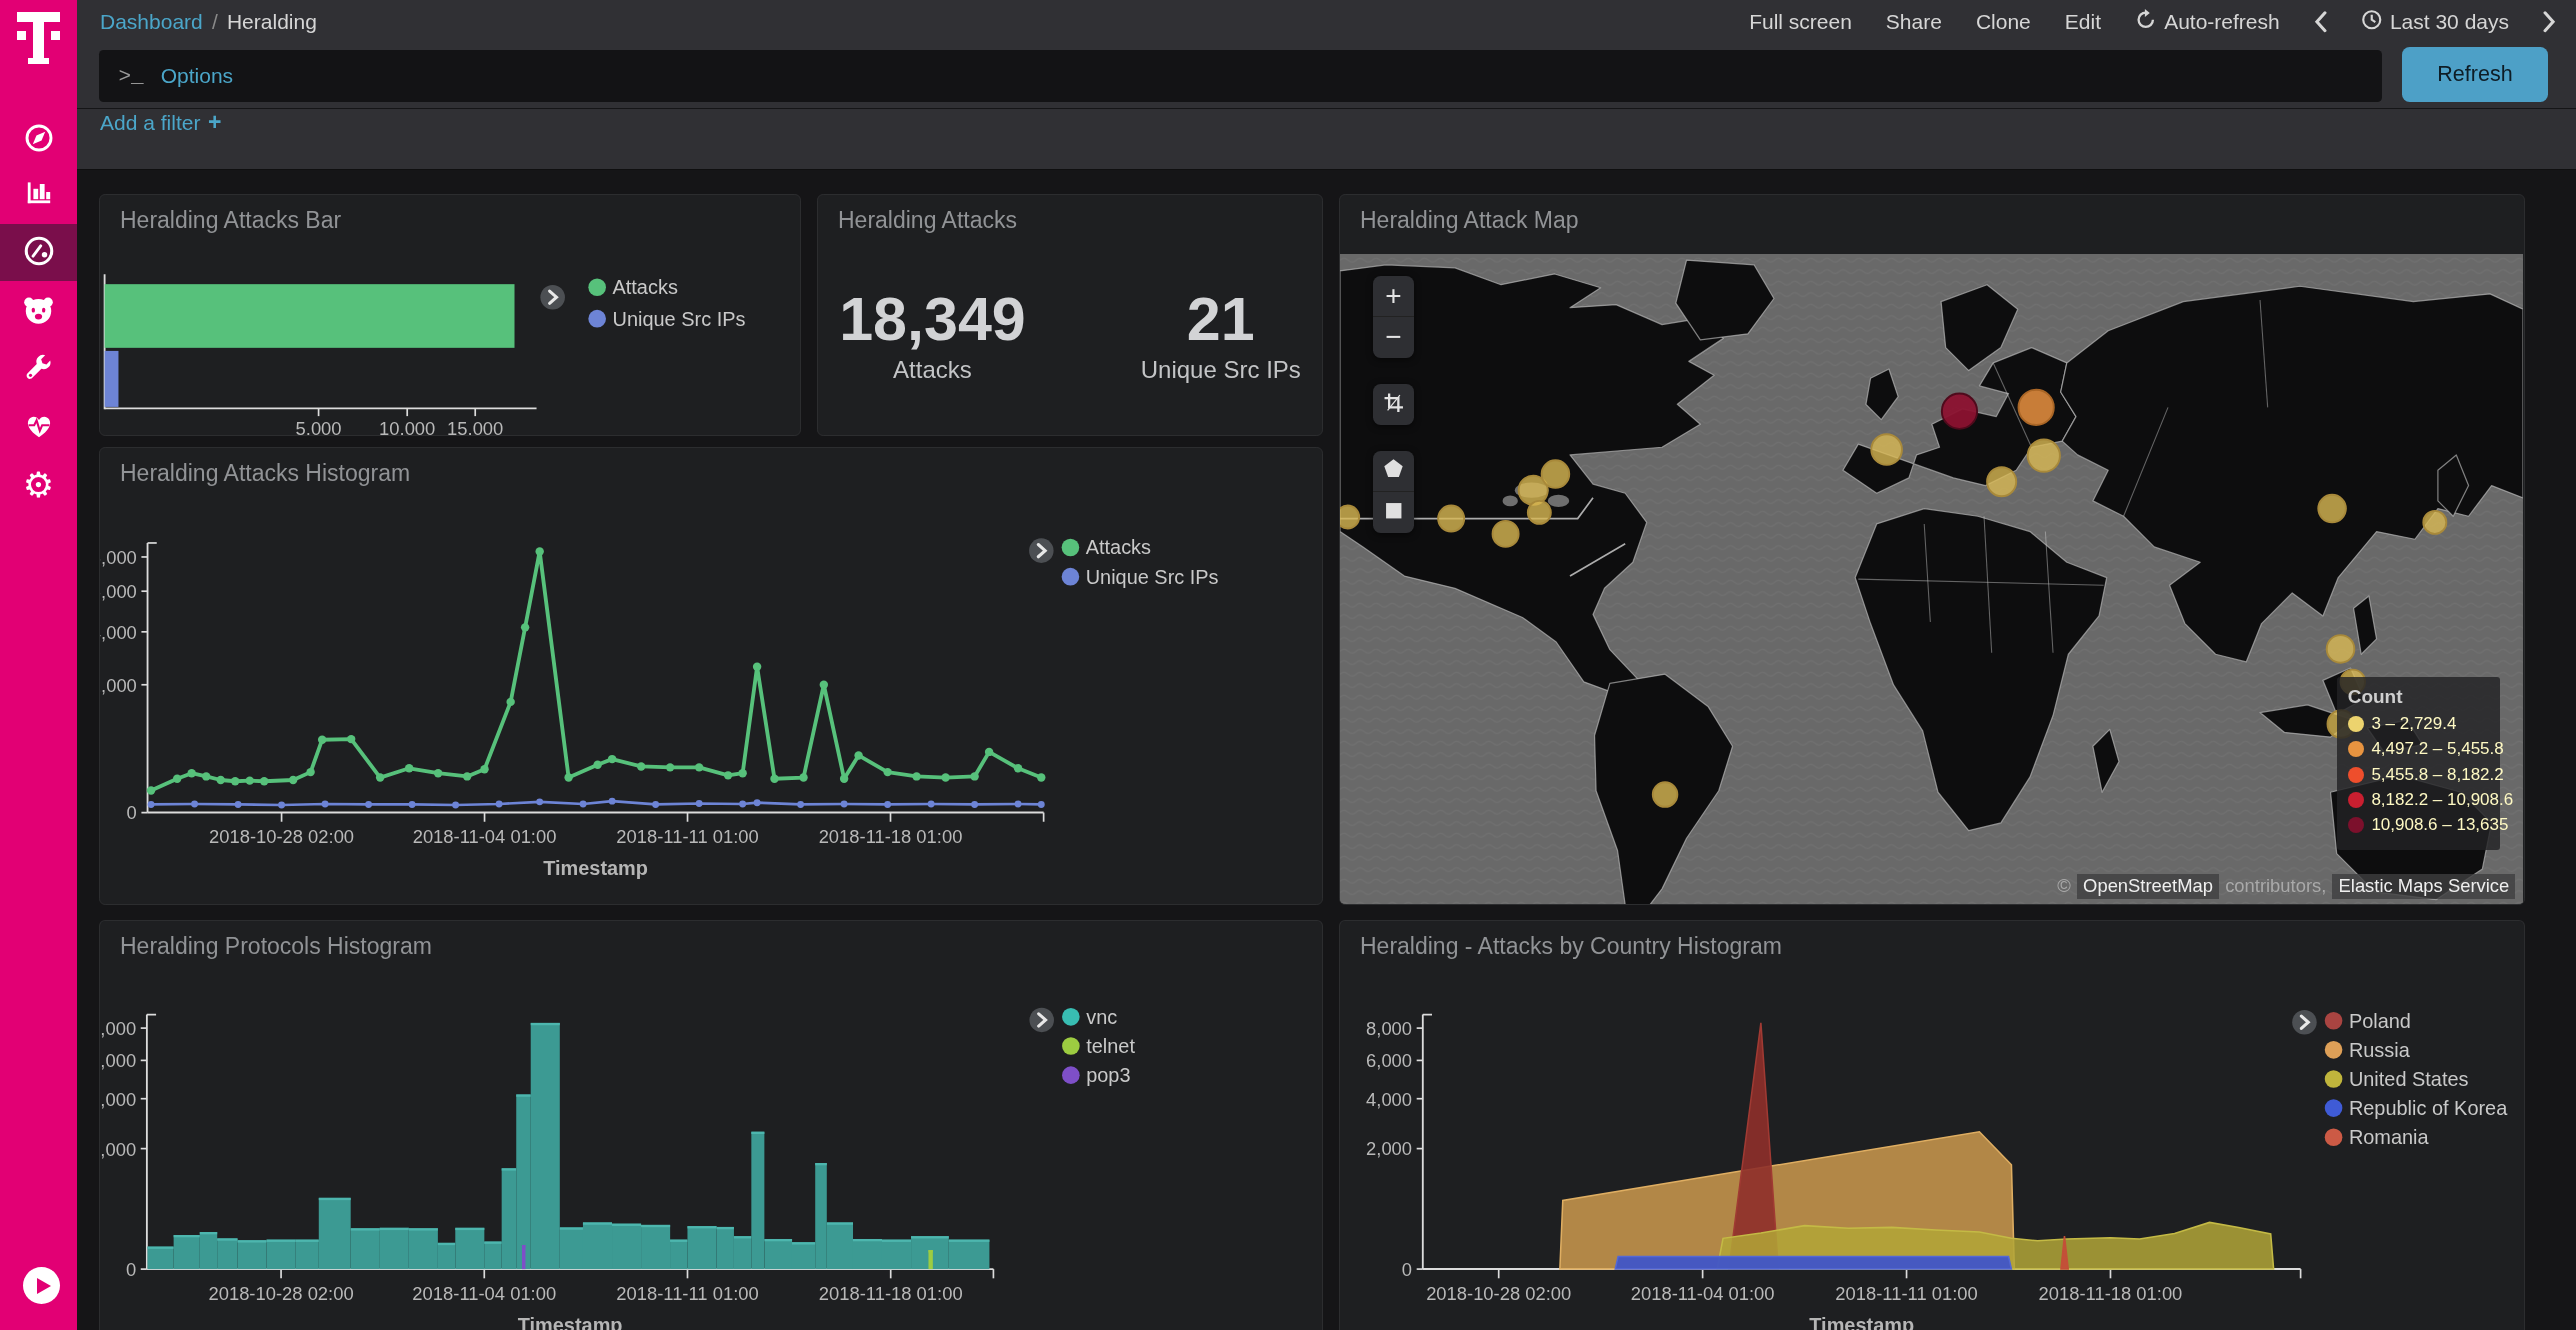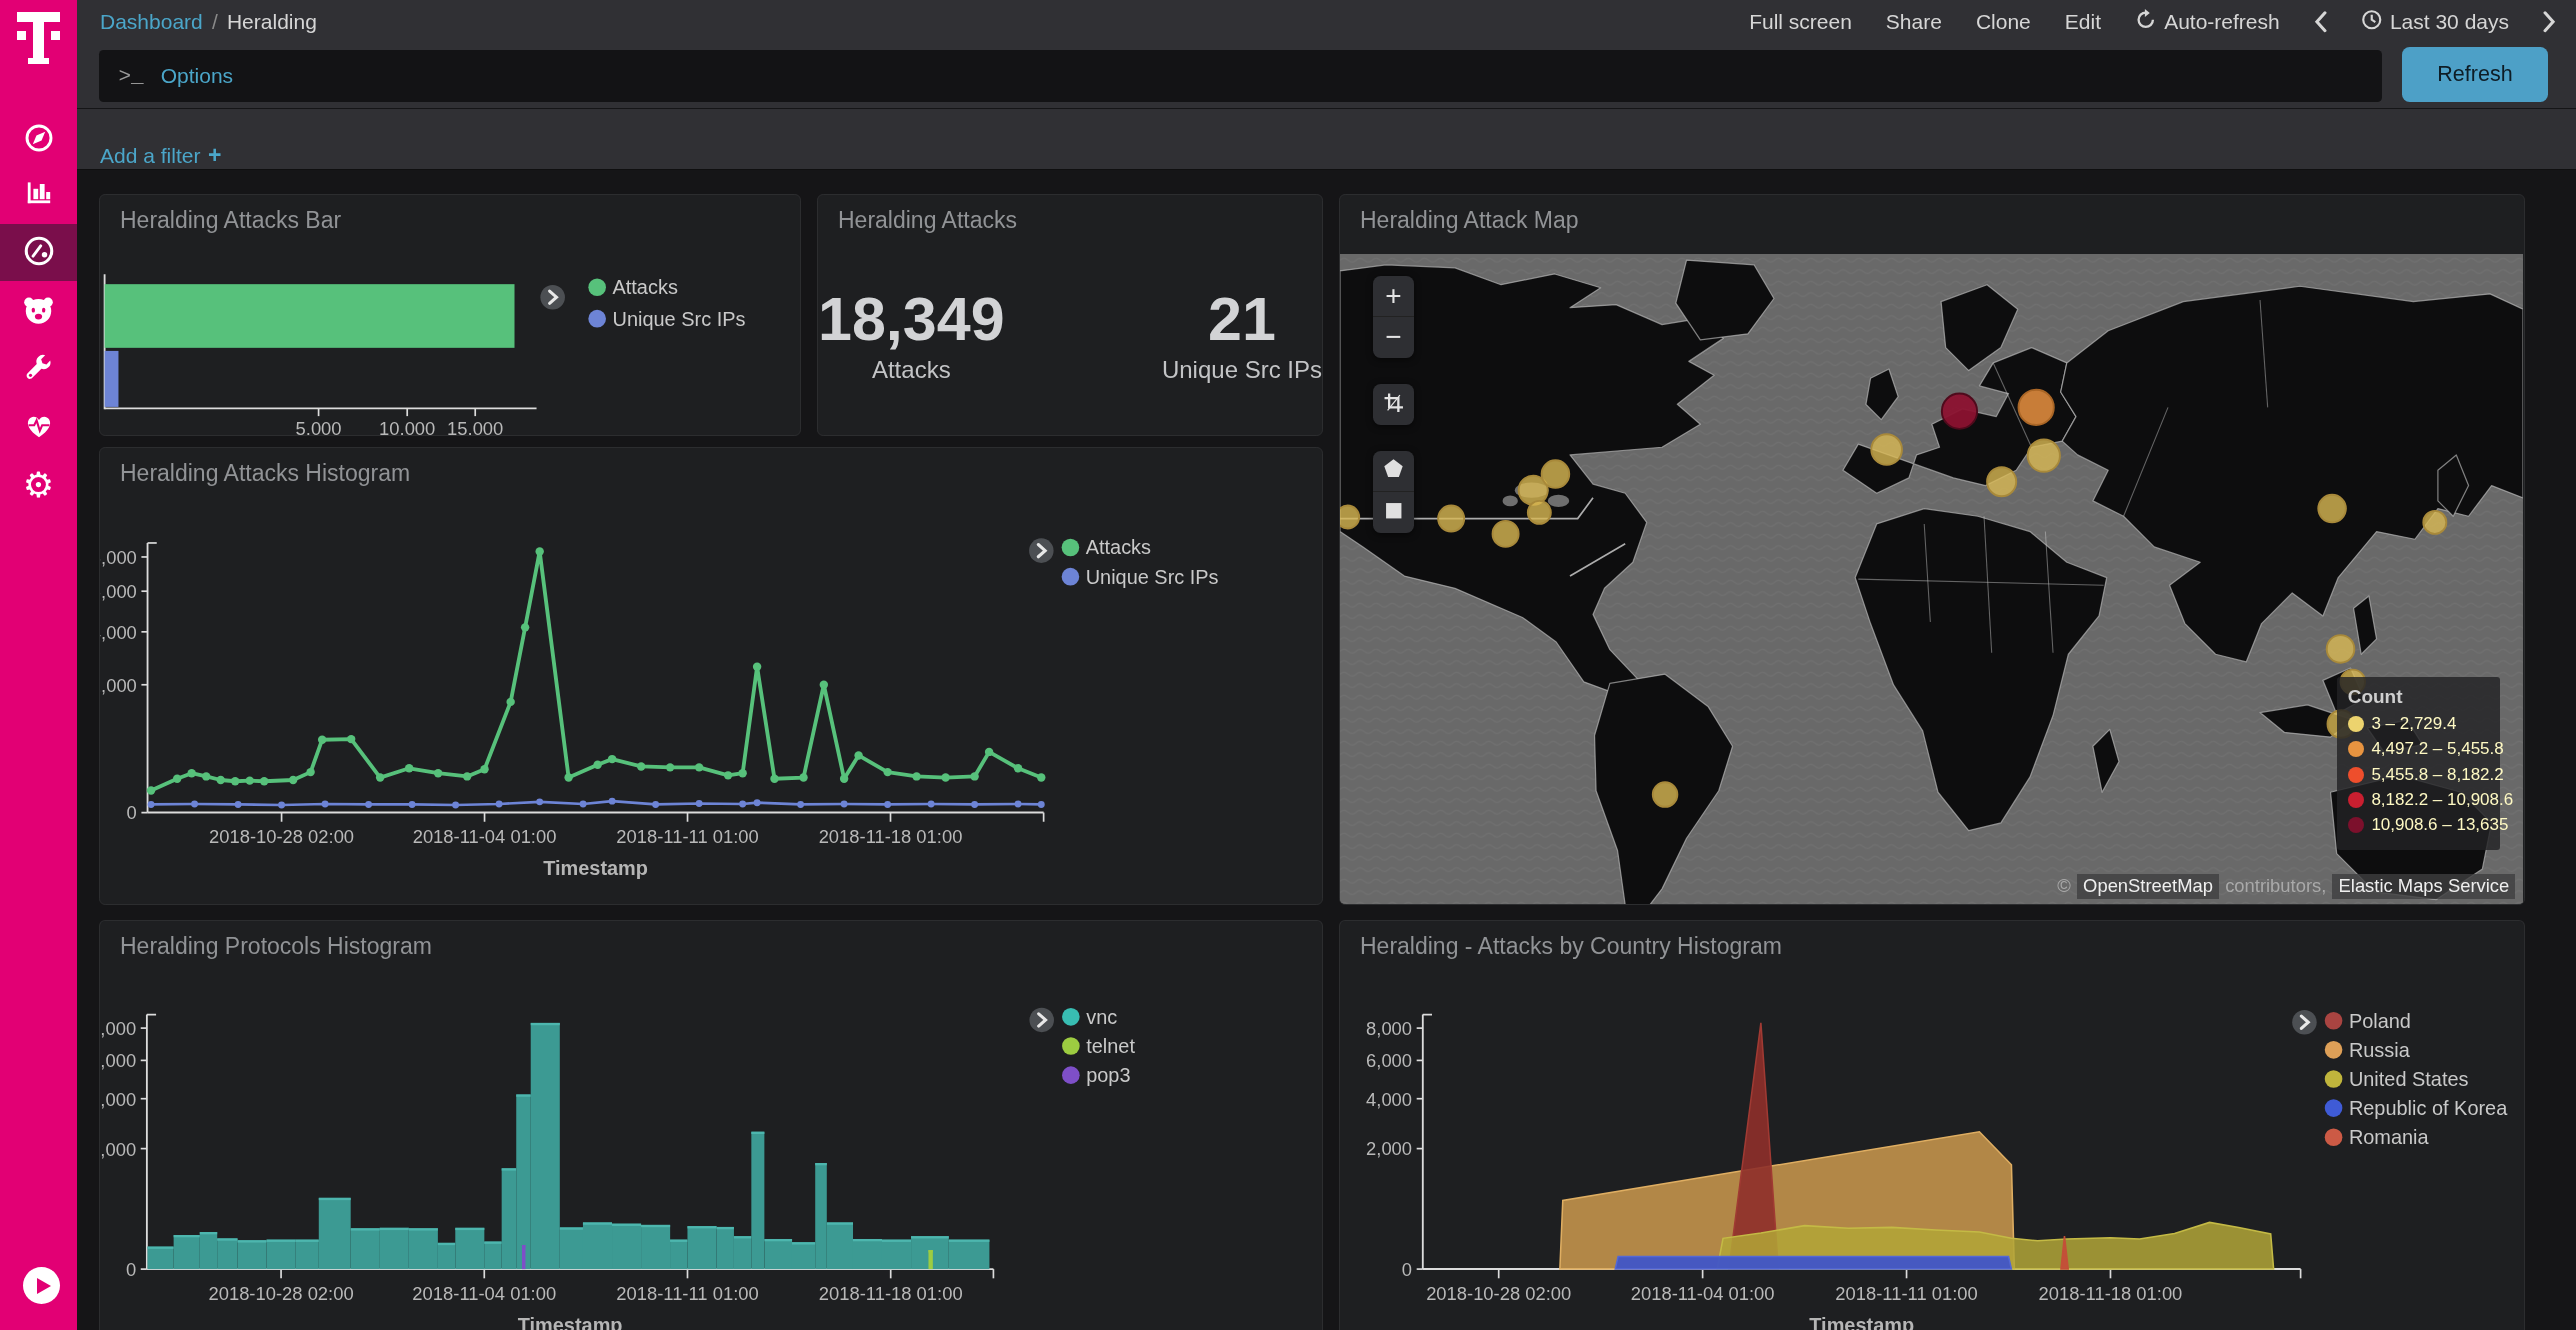--- a/index.html
+++ b/index.html
@@ -29,31 +29,31 @@
   .nav-actions .itm{cursor:pointer;display:flex;align-items:center;gap:7.7px;white-space:nowrap;}
   .chev{display:inline-block;}
 
   .searchrow{position:absolute;left:77px;top:44px;width:2499px;height:64px;background:#303034;z-index:19;}
   .searchbox{position:absolute;left:21.5px;top:6.1px;width:2283px;height:52px;background:#131315;border-radius:4.6px;display:flex;align-items:center;}
   .prompt{font-family:"Liberation Mono",monospace;color:#9a9a9a;font-size:21px;margin:0 17px 0 20px;}
   .placeholder{color:#8a8a8a;font-size:21px;flex:1;}
   .options-link{color:#4ba6c9;font-size:21px;margin-right:23px;cursor:pointer;}
   .refresh-btn{position:absolute;right:28px;top:3.1px;width:146px;height:55px;background:#4da0c7;border:none;border-radius:7.7px;color:#0e1d26;font-size:21.5px;cursor:pointer;}
 
-  .filterrow{position:absolute;left:77px;top:109px;width:2499px;height:61px;background:#303034;border-bottom:1.5px solid #0f0f10;z-index:18;display:flex;align-items:flex-end;}
+  .filterrow{position:absolute;left:77px;top:109px;width:2499px;height:61px;background:#303034;border-bottom:1.5px solid #0f0f10;z-index:18;display:flex;align-items:flex-start;}
   .addfilter{margin-left:23px;font-size:21px;color:#4ba6c9;cursor:pointer;display:flex;align-items:center;gap:7.7px;}
   .addfilter .plus{font-weight:bold;font-size:23px;}
 
   
   .panel{position:absolute;background:#1e1f21;border:1.5px solid #2c2d2f;border-radius:6.1px;overflow:hidden;}
   .panel-title{position:absolute;left:20px;top:12.3px;font-size:23px;color:#919396;z-index:5;white-space:nowrap;}
   .chart-host{position:absolute;left:0;top:0;width:100%;height:100%;}
 
   
-  .metric-wrap{position:absolute;left:0;top:92px;width:100%;display:flex;justify-content:space-between;gap:115px;}
+  .metric-wrap{position:absolute;left:0;top:92px;width:100%;display:flex;justify-content:center;gap:115px;}
   .metric .num{font-size:61px;font-weight:bold;color:#d2d3d5;text-align:center;line-height:1.05;}
   .metric .lbl{font-size:24px;color:#c3c4c6;text-align:center;margin-top:4.6px;}
 
   
   .map-area{position:absolute;left:0;top:59px;width:1183px;height:651px;background:#6b6b6b;overflow:hidden;}
   .map-controls{position:absolute;left:33px;top:21.5px;z-index:6;display:flex;flex-direction:column;gap:26px;}
   .ctl-group{background:#2e2f33;border-radius:7.7px;box-shadow:0 1.5px 6.1px rgba(0,0,0,.5);display:flex;flex-direction:column;}
   .ctl-btn{width:41px;height:41px;display:flex;align-items:center;justify-content:center;color:#e4e4e4;font-size:28px;cursor:pointer;border-bottom:0.8px solid #222;}
   .ctl-btn:last-child{border-bottom:none;}
   .map-legend{position:absolute;right:23px;bottom:55px;width:163px;background:rgba(34,34,36,.82);border-radius:3px;padding:9.2px 10.7px;z-index:6;}

